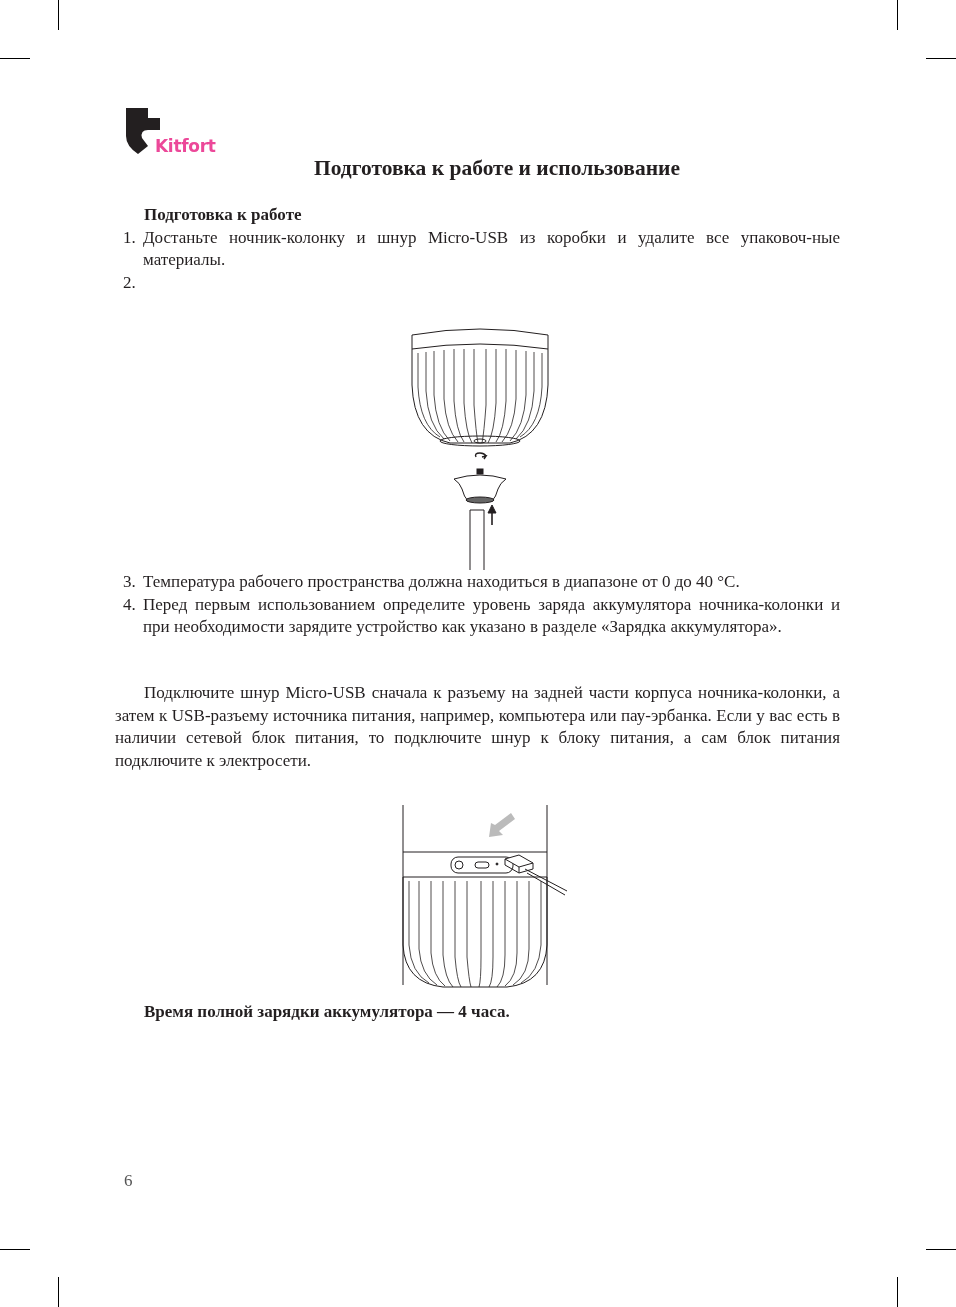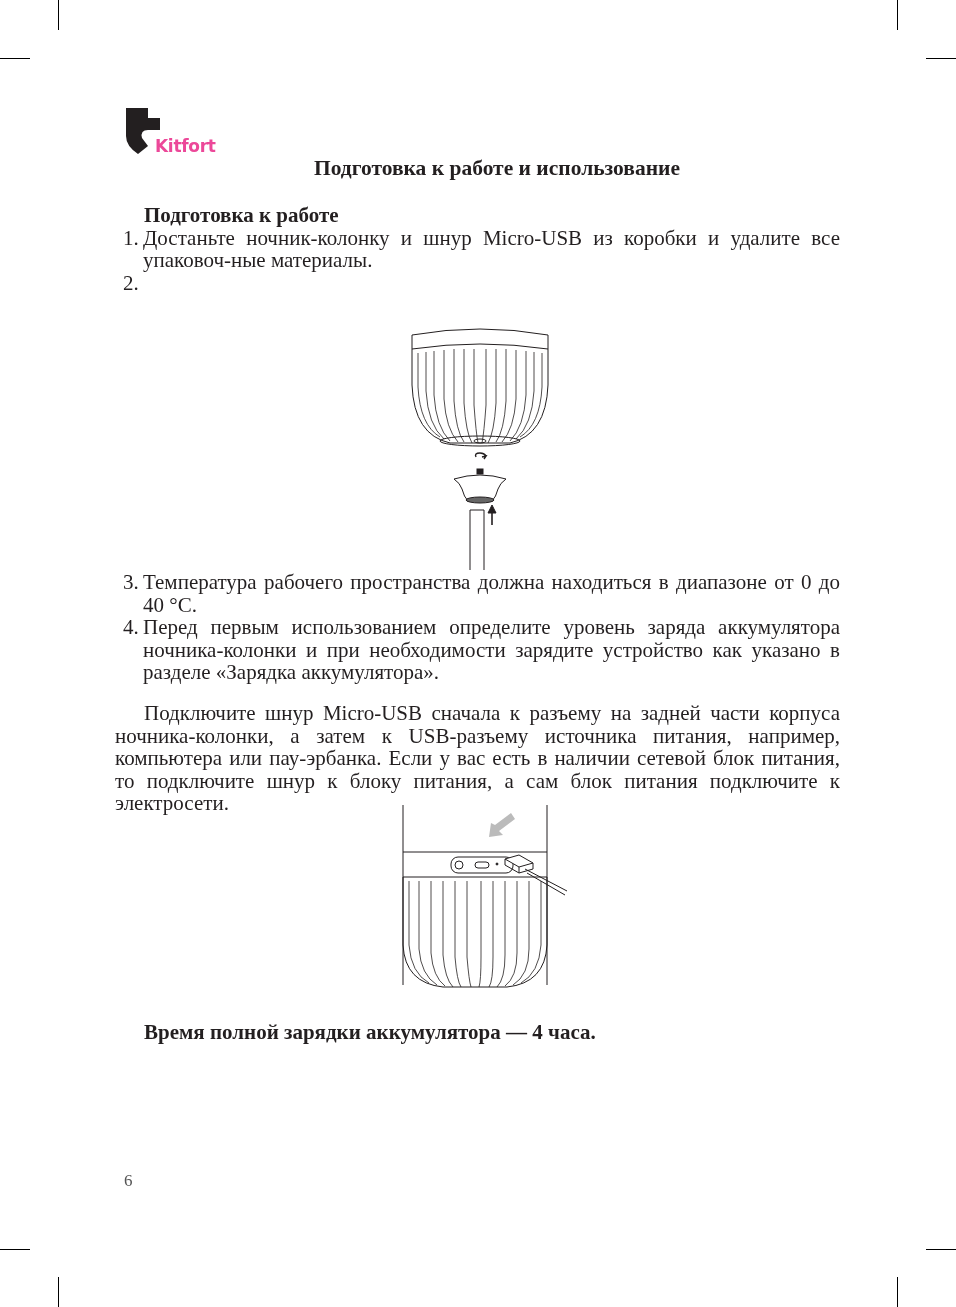--- a/index.html
+++ b/index.html
@@ -1,26 +1,26 @@
 <!DOCTYPE html>
 <html><head>
 <meta charset="utf-8">
 <style>
   html, body { margin:0; padding:0; background:#fff; }
   body { width:956px; height:1307px; position:relative; overflow:hidden; font-family:"Liberation Serif", "DejaVu Serif", serif; color:#231f20; }
   .crop { position:absolute; background:#000; }
   .logo { position:absolute; left:126px; top:108px; width:100px; height:50px; }
   .logo-text { position:absolute; left:155px; top:136px; font-family:"DejaVu Sans", "Liberation Sans", sans-serif; font-weight:bold; font-size:17px; color:#ec4899; letter-spacing:-0.3px; }
   .page-title { position:absolute; left:0; width:994px; top:156px; text-align:center; font-weight:bold; font-size:21.5px; }
-  .text { position:absolute; left:115px; width:725px; font-size:21px; line-height:22.5px; }
+  .text { position:absolute; left:115px; width:725px; font-size:17px; line-height:22.5px; }
   .sub { font-weight:bold; padding-left:29px; }
   .sub-it { font-weight:bold; font-style:italic; padding-left:29px; }
   .li { position:relative; padding-left:28px; text-align:justify; text-align-last:left; }
   .li .num { position:absolute; left:8px; top:0; }
-  .para { text-indent:29px; text-align:justify;margin-top:20px; }
+  .para { text-indent:29px; text-align:justify; }
   .para.last { text-align-last:left;font-weight:bold; }
   .fig { position:absolute; }
   .page-num { position:absolute; left:124px; top:1171px; font-size:17px; color:#555; }
 </style>
 </head>
 <body>
 
 <div class="crop" style="left:58px;top:0;width:1px;height:30px;"></div>
 <div class="crop" style="left:0;top:58px;width:30px;height:1px;"></div>
 <div class="crop" style="left:897px;top:0;width:1px;height:30px;"></div>

